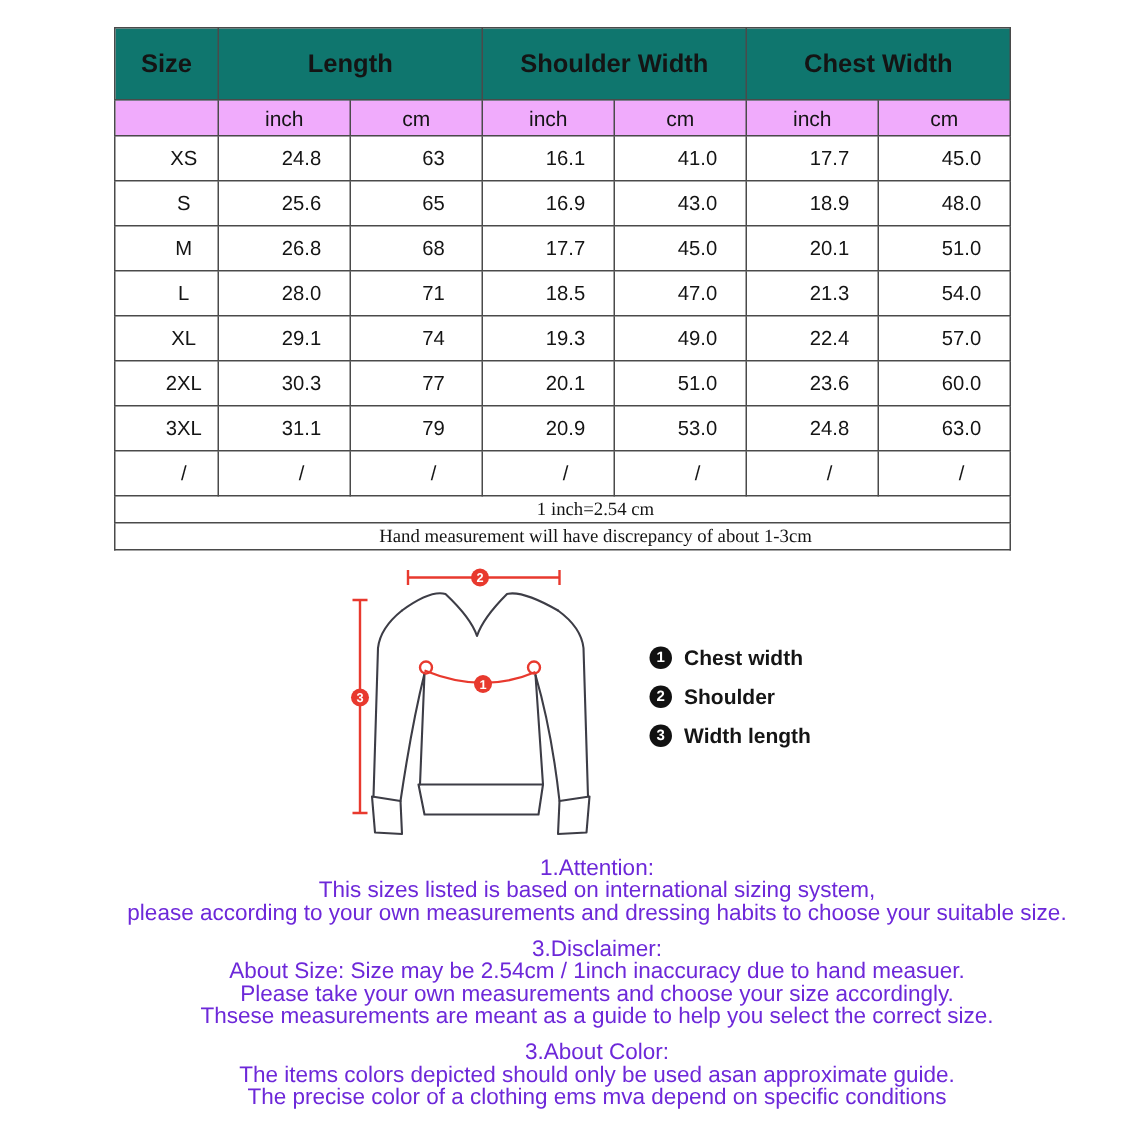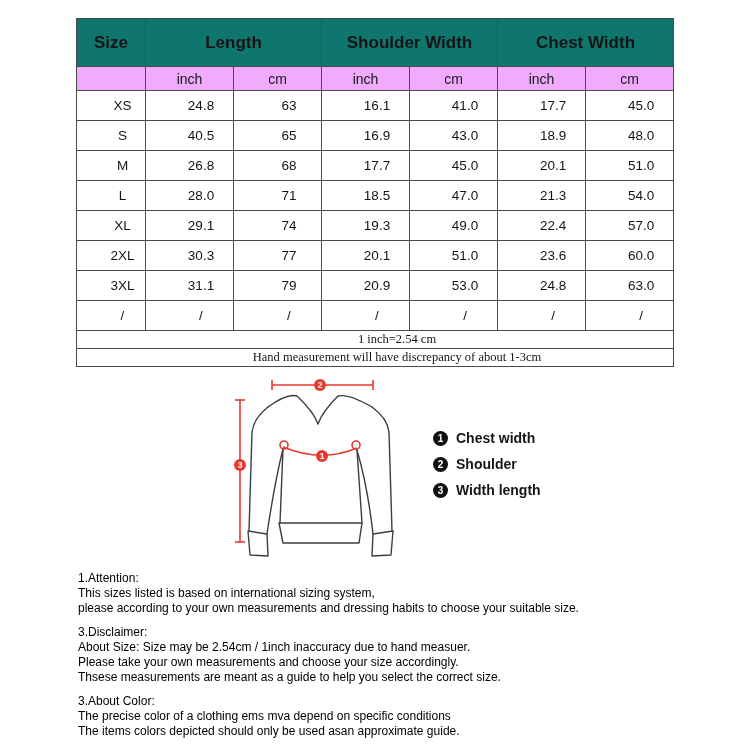--- a/index.html
+++ b/index.html
@@ -38,21 +38,21 @@
   .legend-num {
     width: 15px; height: 15px; border-radius: 50%; background: #111111; color: #ffffff;
     font-size: 10px; font-weight: bold; display: inline-flex;
     align-items: center; justify-content: center; margin-right: 8px; flex: none;
   }
   .legend-label { font-size: 14px; font-weight: bold; color: #151515; white-space: nowrap; }
 
   
   .notes-block { position: absolute; left: 78px; top: 571px; width: 640px; }
   .section { margin-bottom: 9px; }
-  .section-title, .section-line { font-size: 12px; line-height: 15px; color: #000000; }
+  .section-title, .section-line { font-size: 15px; line-height: 15px; color: #6d28d9; text-align: center; }
 </style>
 </head>
 <body>
 
 <table class="size-table">
   <colgroup>
     <col style="width:69px">
       <col style="width:88px">
       <col style="width:88px">
     <col style="width:88px">
@@ -80,21 +80,21 @@
       <td>XS</td>
       <td>24.8</td>
       <td>63</td>
       <td>16.1</td>
       <td>41.0</td>
       <td>17.7</td>
       <td>45.0</td>
     </tr>
     <tr class="data-row">
       <td>S</td>
-      <td>40.5</td>
+      <td>25.6</td>
       <td>65</td>
       <td>16.9</td>
       <td>43.0</td>
       <td>18.9</td>
       <td>48.0</td>
     </tr>
     <tr class="data-row">
       <td>M</td>
       <td>26.8</td>
       <td>68</td>
@@ -231,16 +231,16 @@
     <div class="section-line">please according to your own measurements and dressing habits to choose your suitable size.</div>
   </div>
   <div class="section">
     <div class="section-title">3.Disclaimer:</div>
     <div class="section-line">About Size: Size may be 2.54cm / 1inch inaccuracy due to hand measuer.</div>
     <div class="section-line">Please take your own measurements and choose your size accordingly.</div>
     <div class="section-line">Thsese measurements are meant as a guide to help you select the correct size.</div>
   </div>
   <div class="section">
     <div class="section-title">3.About Color:</div>
+    <div class="section-line">The items colors depicted should only be used asan approximate guide.</div>
     <div class="section-line">The precise color of a clothing ems mva depend on specific conditions</div>
-    <div class="section-line">The items colors depicted should only be used asan approximate guide.</div>
   </div>
 </div>
 
 </body></html>

